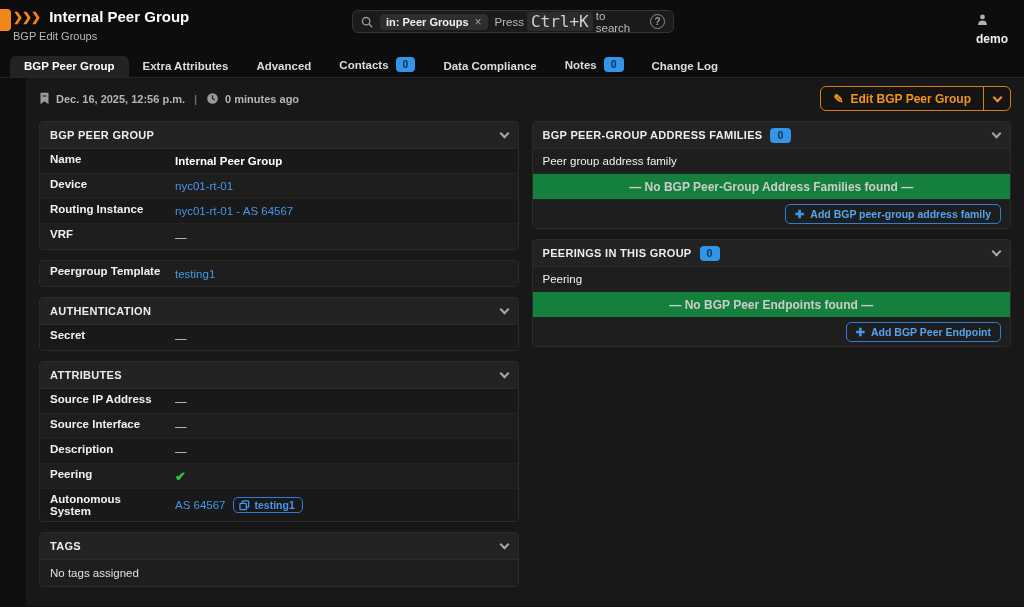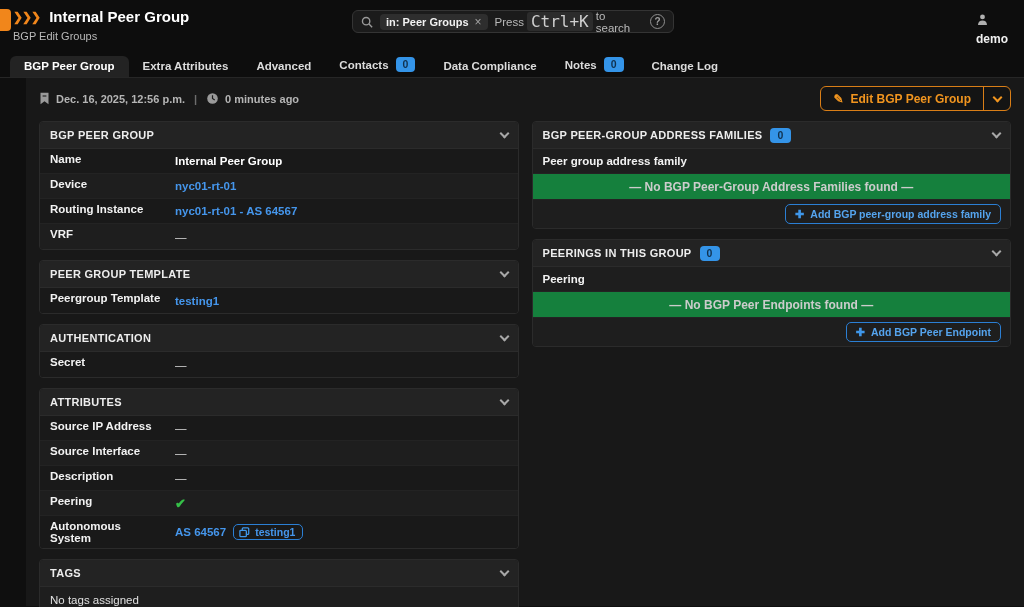--- a/index.html
+++ b/index.html
@@ -66,27 +66,27 @@
                   background:#232323; border-bottom:1px solid #2b2b2b; font-size:11px; font-weight:700;
                   letter-spacing:.3px; color:#ededed; }
   .panel-header .chev { margin-left:auto; cursor:pointer; }
   .kv-row { display:flex; min-height:25px; border-bottom:1px solid #232323; font-size:11.5px; }
   .kv-row:nth-child(odd) { background:#1e1e1e; }
   .kv-row:nth-child(even) { background:#191919; }
   .kv-row:last-child { border-bottom:none; }
   .kv-label { width:133px; flex-shrink:0; padding:4px 10px; font-weight:700; color:#f2f2f2; }
   .kv-value { padding:4px 2px; color:#dedede; display:flex; align-items:center; gap:7px; }
   .kv-value.strong { font-weight:700; color:#fff; }
-  a.link { color:#4596ec; text-decoration:none; font-weight:700; cursor:pointer; }
+  a.link { color:#4596ec; text-decoration:none; font-weight:400; cursor:pointer; }
   .check-glyph { color:#35c048; font-weight:700; font-size:13px; }
   .as-badge { display:inline-flex; align-items:center; gap:5px; border:1.5px solid #2b7fd4; border-radius:5px;
               padding:1px 7px 1px 5px; color:#4596ec; font-size:10.5px; font-weight:700; cursor:pointer; }
 
   .sub-head { height:25px; display:flex; align-items:center; padding:0 10px; font-size:11.5px;
-              font-weight:700; color:#f2f2f2; background:#1e1e1e; border-bottom:1px solid #232323; }
+              font-weight:400; color:#f2f2f2; background:#1e1e1e; border-bottom:1px solid #232323; }
   .empty-row { height:26px; display:flex; align-items:center; justify-content:center; font-size:12px;
                font-weight:600; color:#cccccc; background:#15803d; border-bottom:1px solid #232323; }
   .footer-row { height:28px; display:flex; align-items:center; justify-content:flex-end; padding:0 9px; background:#1e1e1e; }
   .add-btn { display:inline-flex; align-items:center; gap:6px; border:1.5px solid #2b7fd4; border-radius:5px;
              padding:1px 9px; background:transparent; color:#55a4ee; font-size:10.5px; font-weight:700;
              font-family:"Liberation Sans", sans-serif; cursor:pointer; height:20px; }
   .plus-glyph { color:#3f97ea; font-size:11px; font-weight:700; }
   .tags-row { min-height:26px; display:flex; align-items:center; padding:4px 10px; font-size:11.5px;
               color:#e0e0e0; background:#1e1e1e; }
 
@@ -211,24 +211,20 @@
                 <a class="link">nyc01-rt-01 - AS 64567</a>
               </div>
           </div>
           <div class="kv-row">
             <div class="kv-label">VRF</div>
             <div class="kv-value">—</div>
           </div>
         </section>
 
         <section class="panel">
-          <div class="panel-header">
-            <span>PEER GROUP TEMPLATE</span>
-            <span class="chev"></span>
-          </div>
           <div class="kv-row">
             <div class="kv-label">Peergroup Template</div>
             <div class="kv-value">
                 <a class="link">testing1</a>
               </div>
           </div>
         </section>
 
         <section class="panel">
           <div class="panel-header">

